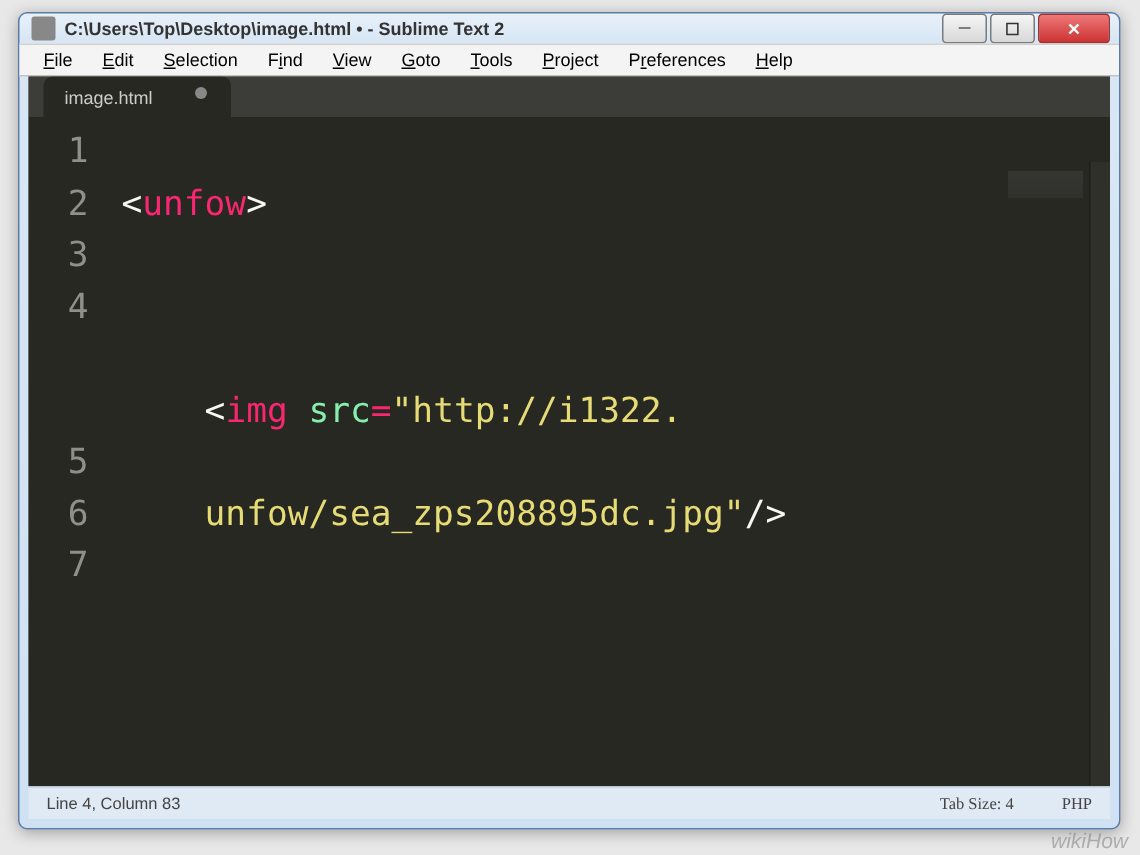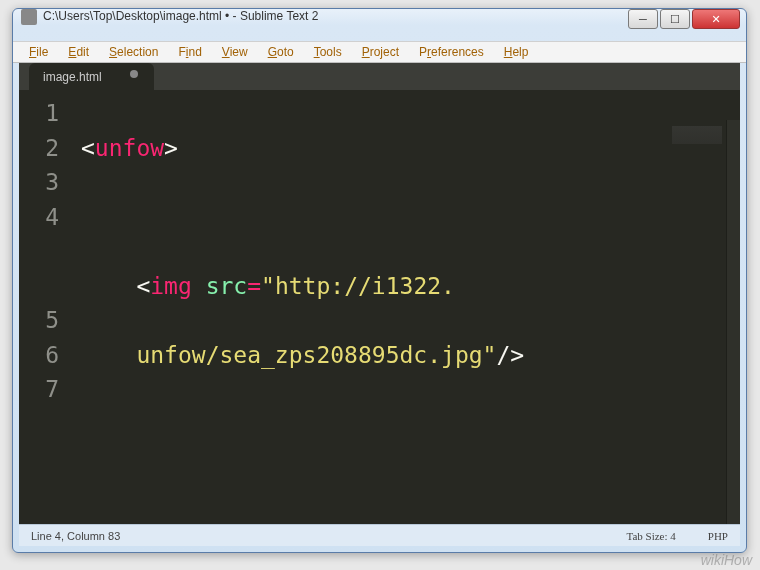--- a/index.html
+++ b/index.html
@@ -16,25 +16,27 @@
   left: 12px; top: 8px;
   width: 735px; height: 545px;
   background: linear-gradient(to bottom, #e8f1fa 0%, #d9e7f5 3%, #cfe1f2 100%);
   border: 1px solid #5a7ca8;
   border-radius: 6px;
   display: flex;
   flex-direction: column;
   box-shadow: 0 2px 10px rgba(0,0,0,0.3);
 }
 .titlebar {
-  height: 32px;
-  display: flex;
+  height: 20px;
+  display: flex;
+  align-items: center;
   padding: 0 4px;
   font-size: 12px;
   color: #333;
+  font-weight: bold;
 }
 .titlebar-icon {
   width: 16px; height: 16px;
   background: #888;
   margin: 0 6px 0 4px;
   border-radius: 2px;
 }
 .titlebar-text { flex: 1; }
 .window-controls { display: flex; gap: 2px; margin-right: 2px; }
 .win-btn {
@@ -58,21 +60,21 @@
   border-top: 1px solid #d0d0d0;
   border-bottom: 1px solid #c0c0c0;
   display: flex;
   align-items: center;
   padding: 0 6px;
   font-size: 12px;
 }
 .menu-item {
   padding: 2px 10px;
   cursor: pointer;
-  color: #a16207;
+  color: #000000;
 }
 .menu-item u { text-decoration: underline; }
 .editor-area {
   flex: 1;
   background: #272822;
   display: flex;
   flex-direction: column;
   position: relative;
   overflow: hidden;
   margin: 0 6px;

